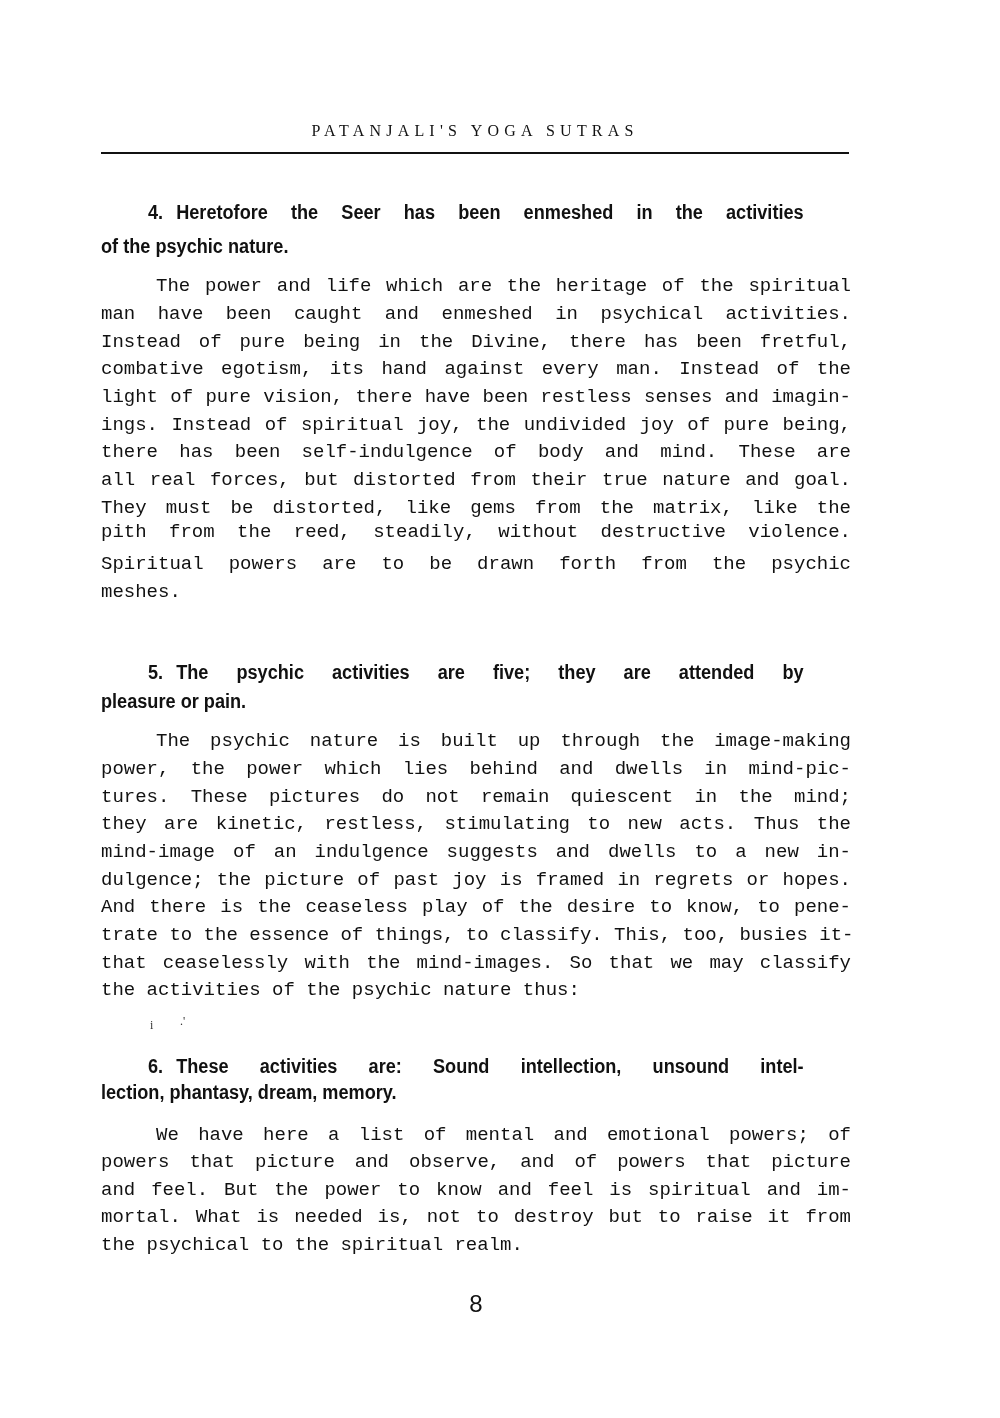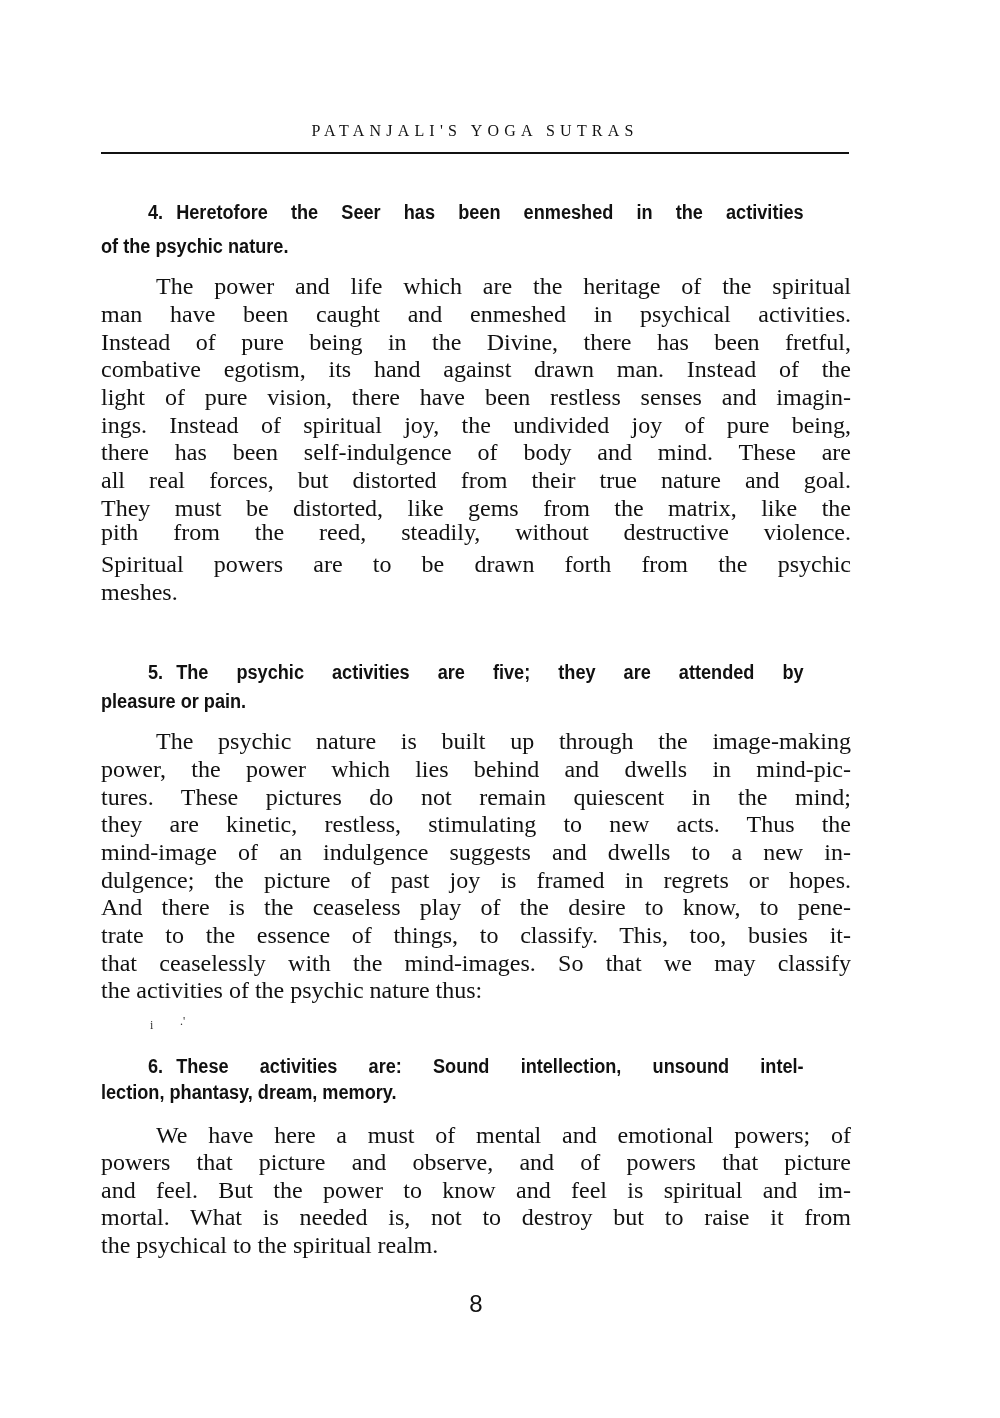--- a/index.html
+++ b/index.html
@@ -36,24 +36,25 @@
     top: 152px;
     width: 748px;
     height: 0;
     border-top: 2px solid #111;
   }
   .line {
     position: absolute;
     left: 101px;
     width: 750px;
     white-space: nowrap;
-    font-size: 24px;
+    font-size: 19px;
     line-height: 28px;
     text-align: justify;
     text-align-last: justify;
+    font-family: Liberation Mono, monospace;
   }
   .line.last {
     text-align-last: left;
   }
   .line.indent {
     left: 156px;
     width: 695px;
   }
   .sutra {
     position: absolute;
@@ -102,21 +103,21 @@
   <div class="rule"></div>
 
   <div class="sutra indent" style="top:200px; transform:scaleX(0.93);">
     <span class="num">4.</span><span>Heretofore the Seer has been enmeshed in the activities</span>
   </div>
   <div class="sutra last" style="top:234px; transform:scaleX(0.93);">of the psychic nature.</div>
 
   <div class="line indent" style="top:272px;">The power and life which are the heritage of the spiritual</div>
   <div class="line" style="top:300px;">man have been caught and enmeshed in psychical activities.</div>
   <div class="line" style="top:328px;">Instead of pure being in the Divine, there has been fretful,</div>
-  <div class="line" style="top:355px;">combative egotism, its hand against drawn man.  Instead of the</div>
+  <div class="line" style="top:355px;">combative egotism, its hand against every man.  Instead of the</div>
   <div class="line" style="top:383px;">light of pure vision, there have been restless senses and imagin-</div>
   <div class="line" style="top:411px;">ings.  Instead of spiritual joy, the undivided joy of pure being,</div>
   <div class="line" style="top:438px;">there has been self-indulgence of body and mind.  These are</div>
   <div class="line" style="top:466px;">all real forces, but distorted from their true nature and goal.</div>
   <div class="line" style="top:494px;">They must be distorted, like gems from the matrix, like the</div>
   <div class="line" style="top:518px;">pith from the reed, steadily, without destructive violence.</div>
   <div class="line" style="top:550px;">Spiritual powers are to be drawn forth from the psychic</div>
   <div class="line last" style="top:578px;">meshes.</div>
 
   <div class="sutra indent" style="top:660px; transform:scaleX(0.93);">
@@ -136,20 +137,20 @@
   <div class="line last" style="top:976px;">the activities of the psychic nature thus:</div>
 
   <span class="stray" style="left:150px; top:1018px;">i</span>
   <span class="stray" style="left:180px; top:1014px;">.'</span>
 
   <div class="sutra indent" style="top:1054px; transform:scaleX(0.93);">
     <span class="num">6.</span><span>These activities are: Sound intellection, unsound intel-</span>
   </div>
   <div class="sutra last" style="top:1080px; transform:scaleX(0.93);">lection, phantasy, dream, memory.</div>
 
-  <div class="line indent" style="top:1121px;">We have here a must of mental and emotional powers; of</div>
+  <div class="line indent" style="top:1121px;">We have here a list of mental and emotional powers; of</div>
   <div class="line" style="top:1148px;">powers that picture and observe, and of powers that picture</div>
   <div class="line" style="top:1176px;">and feel.  But the power to know and feel is spiritual and im-</div>
   <div class="line" style="top:1203px;">mortal.  What is needed is, not to destroy but to raise it from</div>
   <div class="line last" style="top:1231px;">the psychical to the spiritual realm.</div>
 
   <div class="folio">8</div>
 </div>
 
 </body></html>

